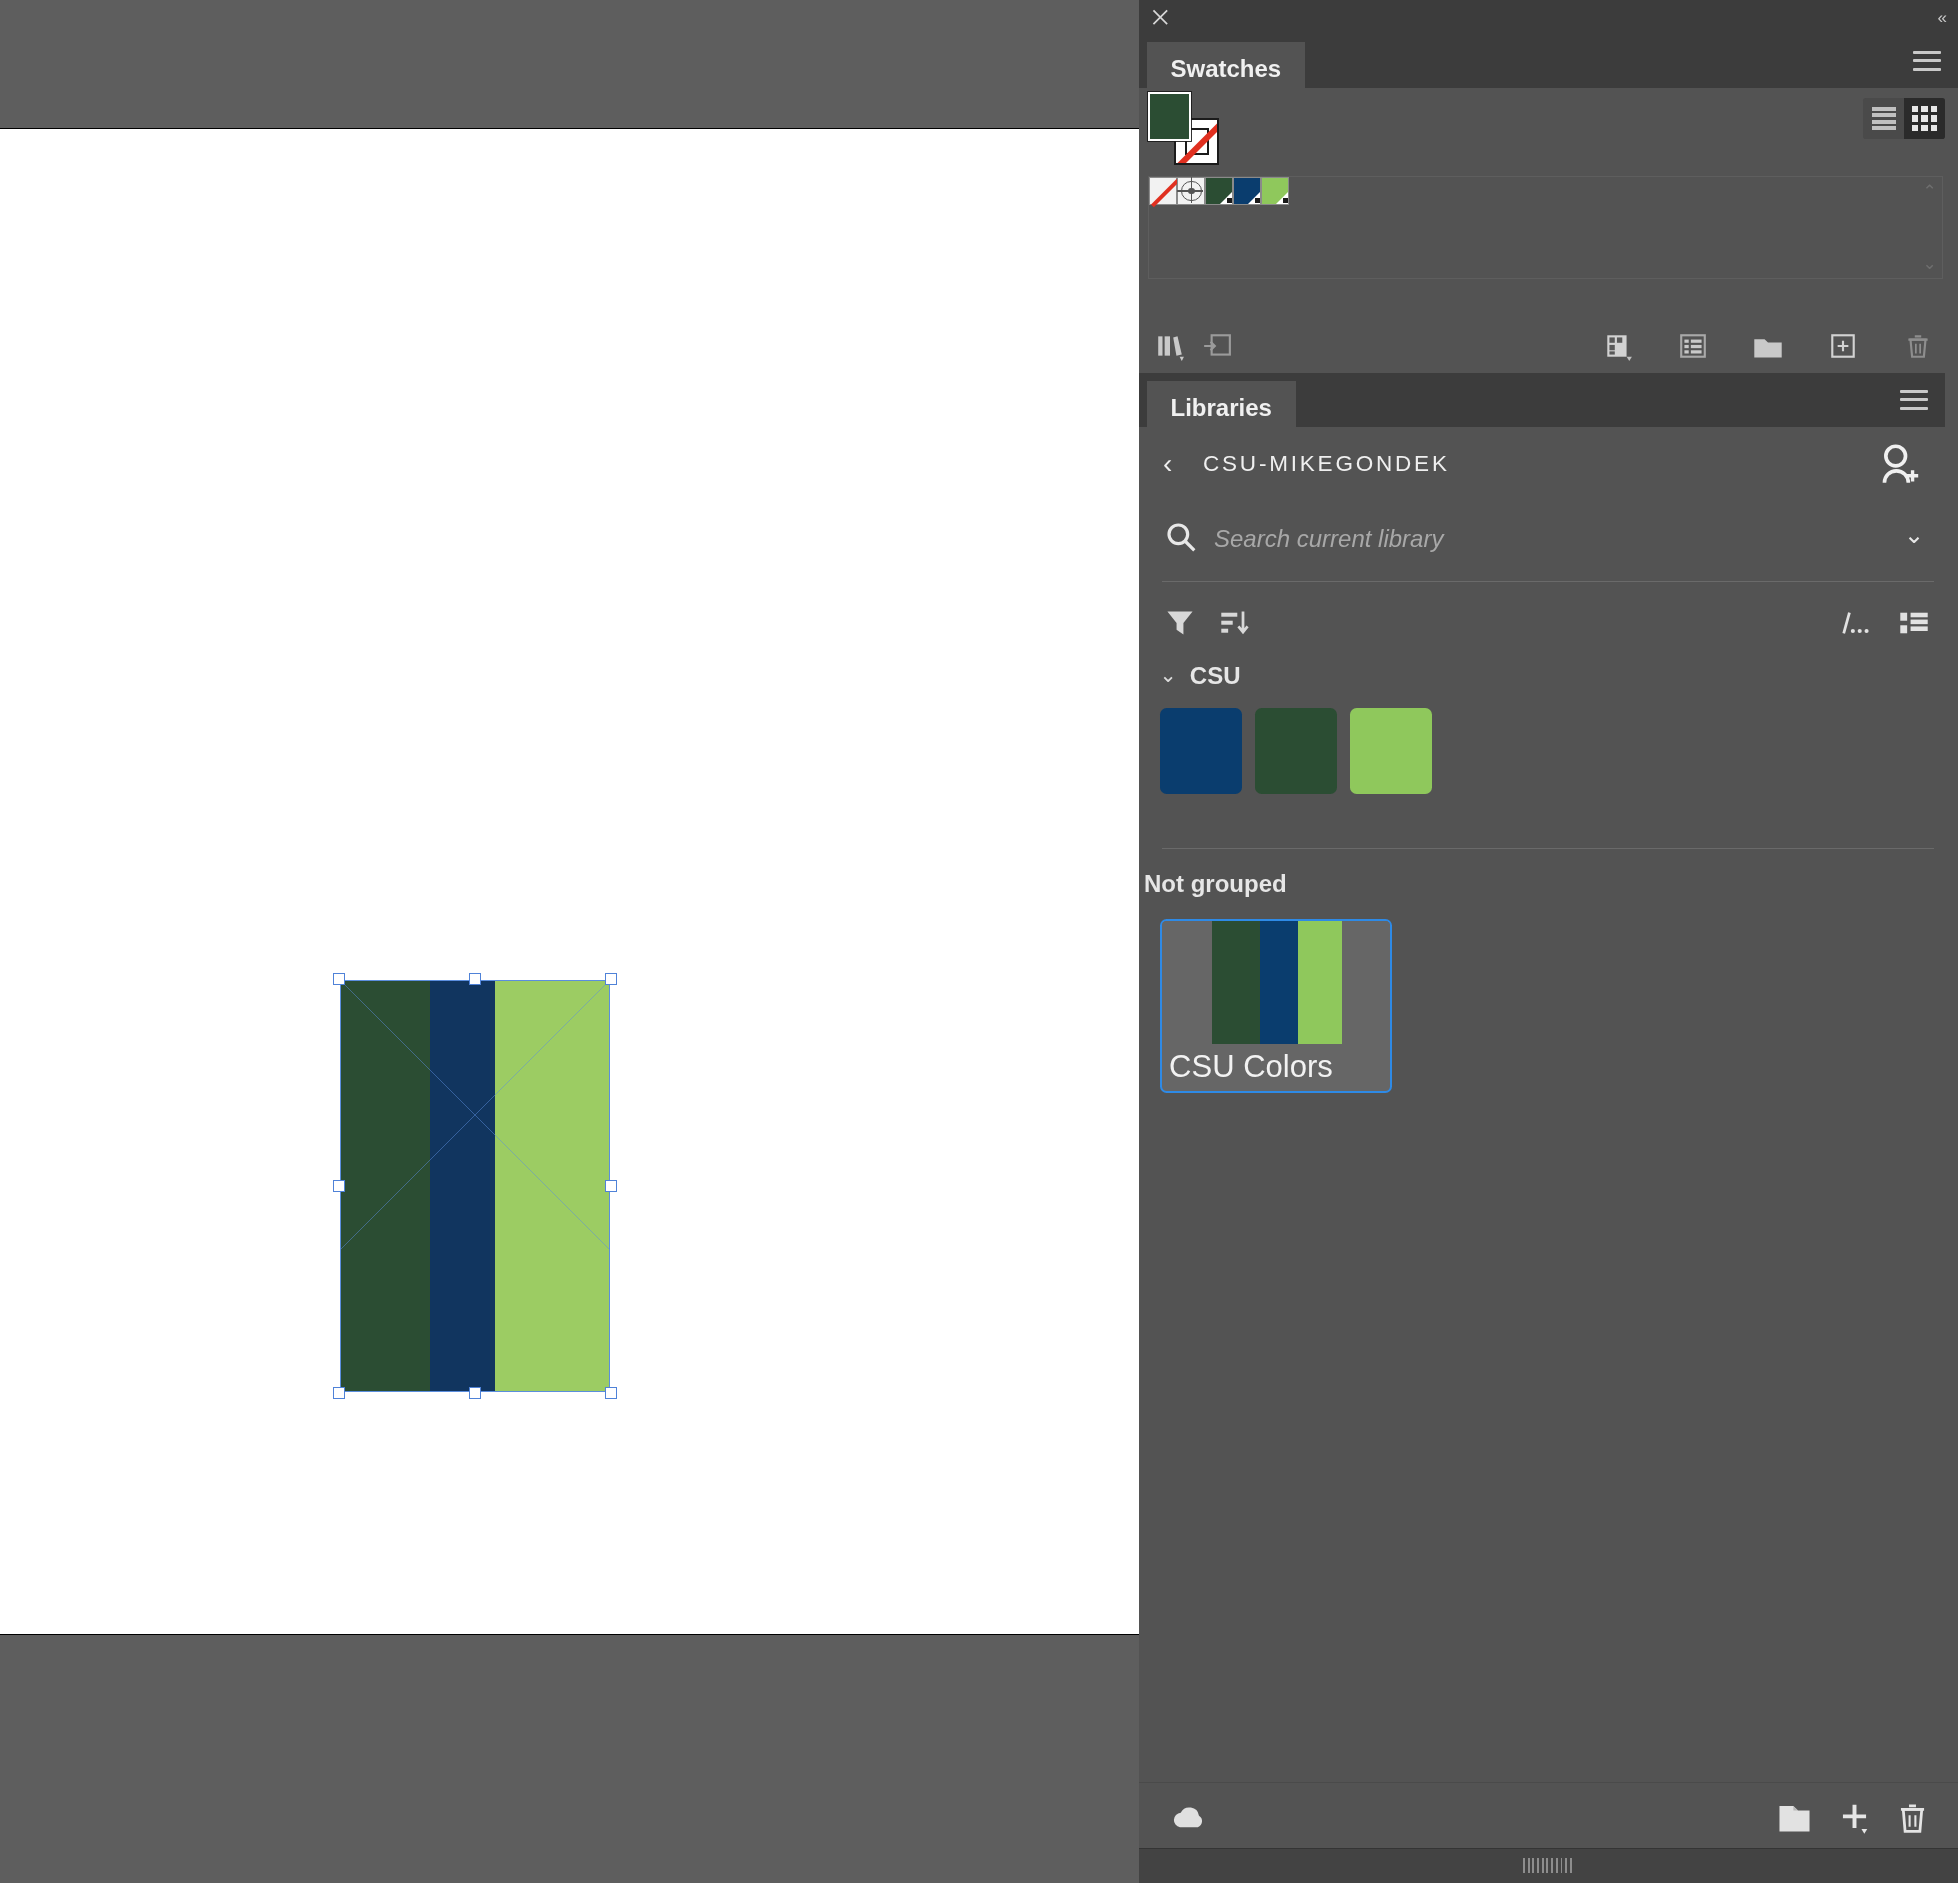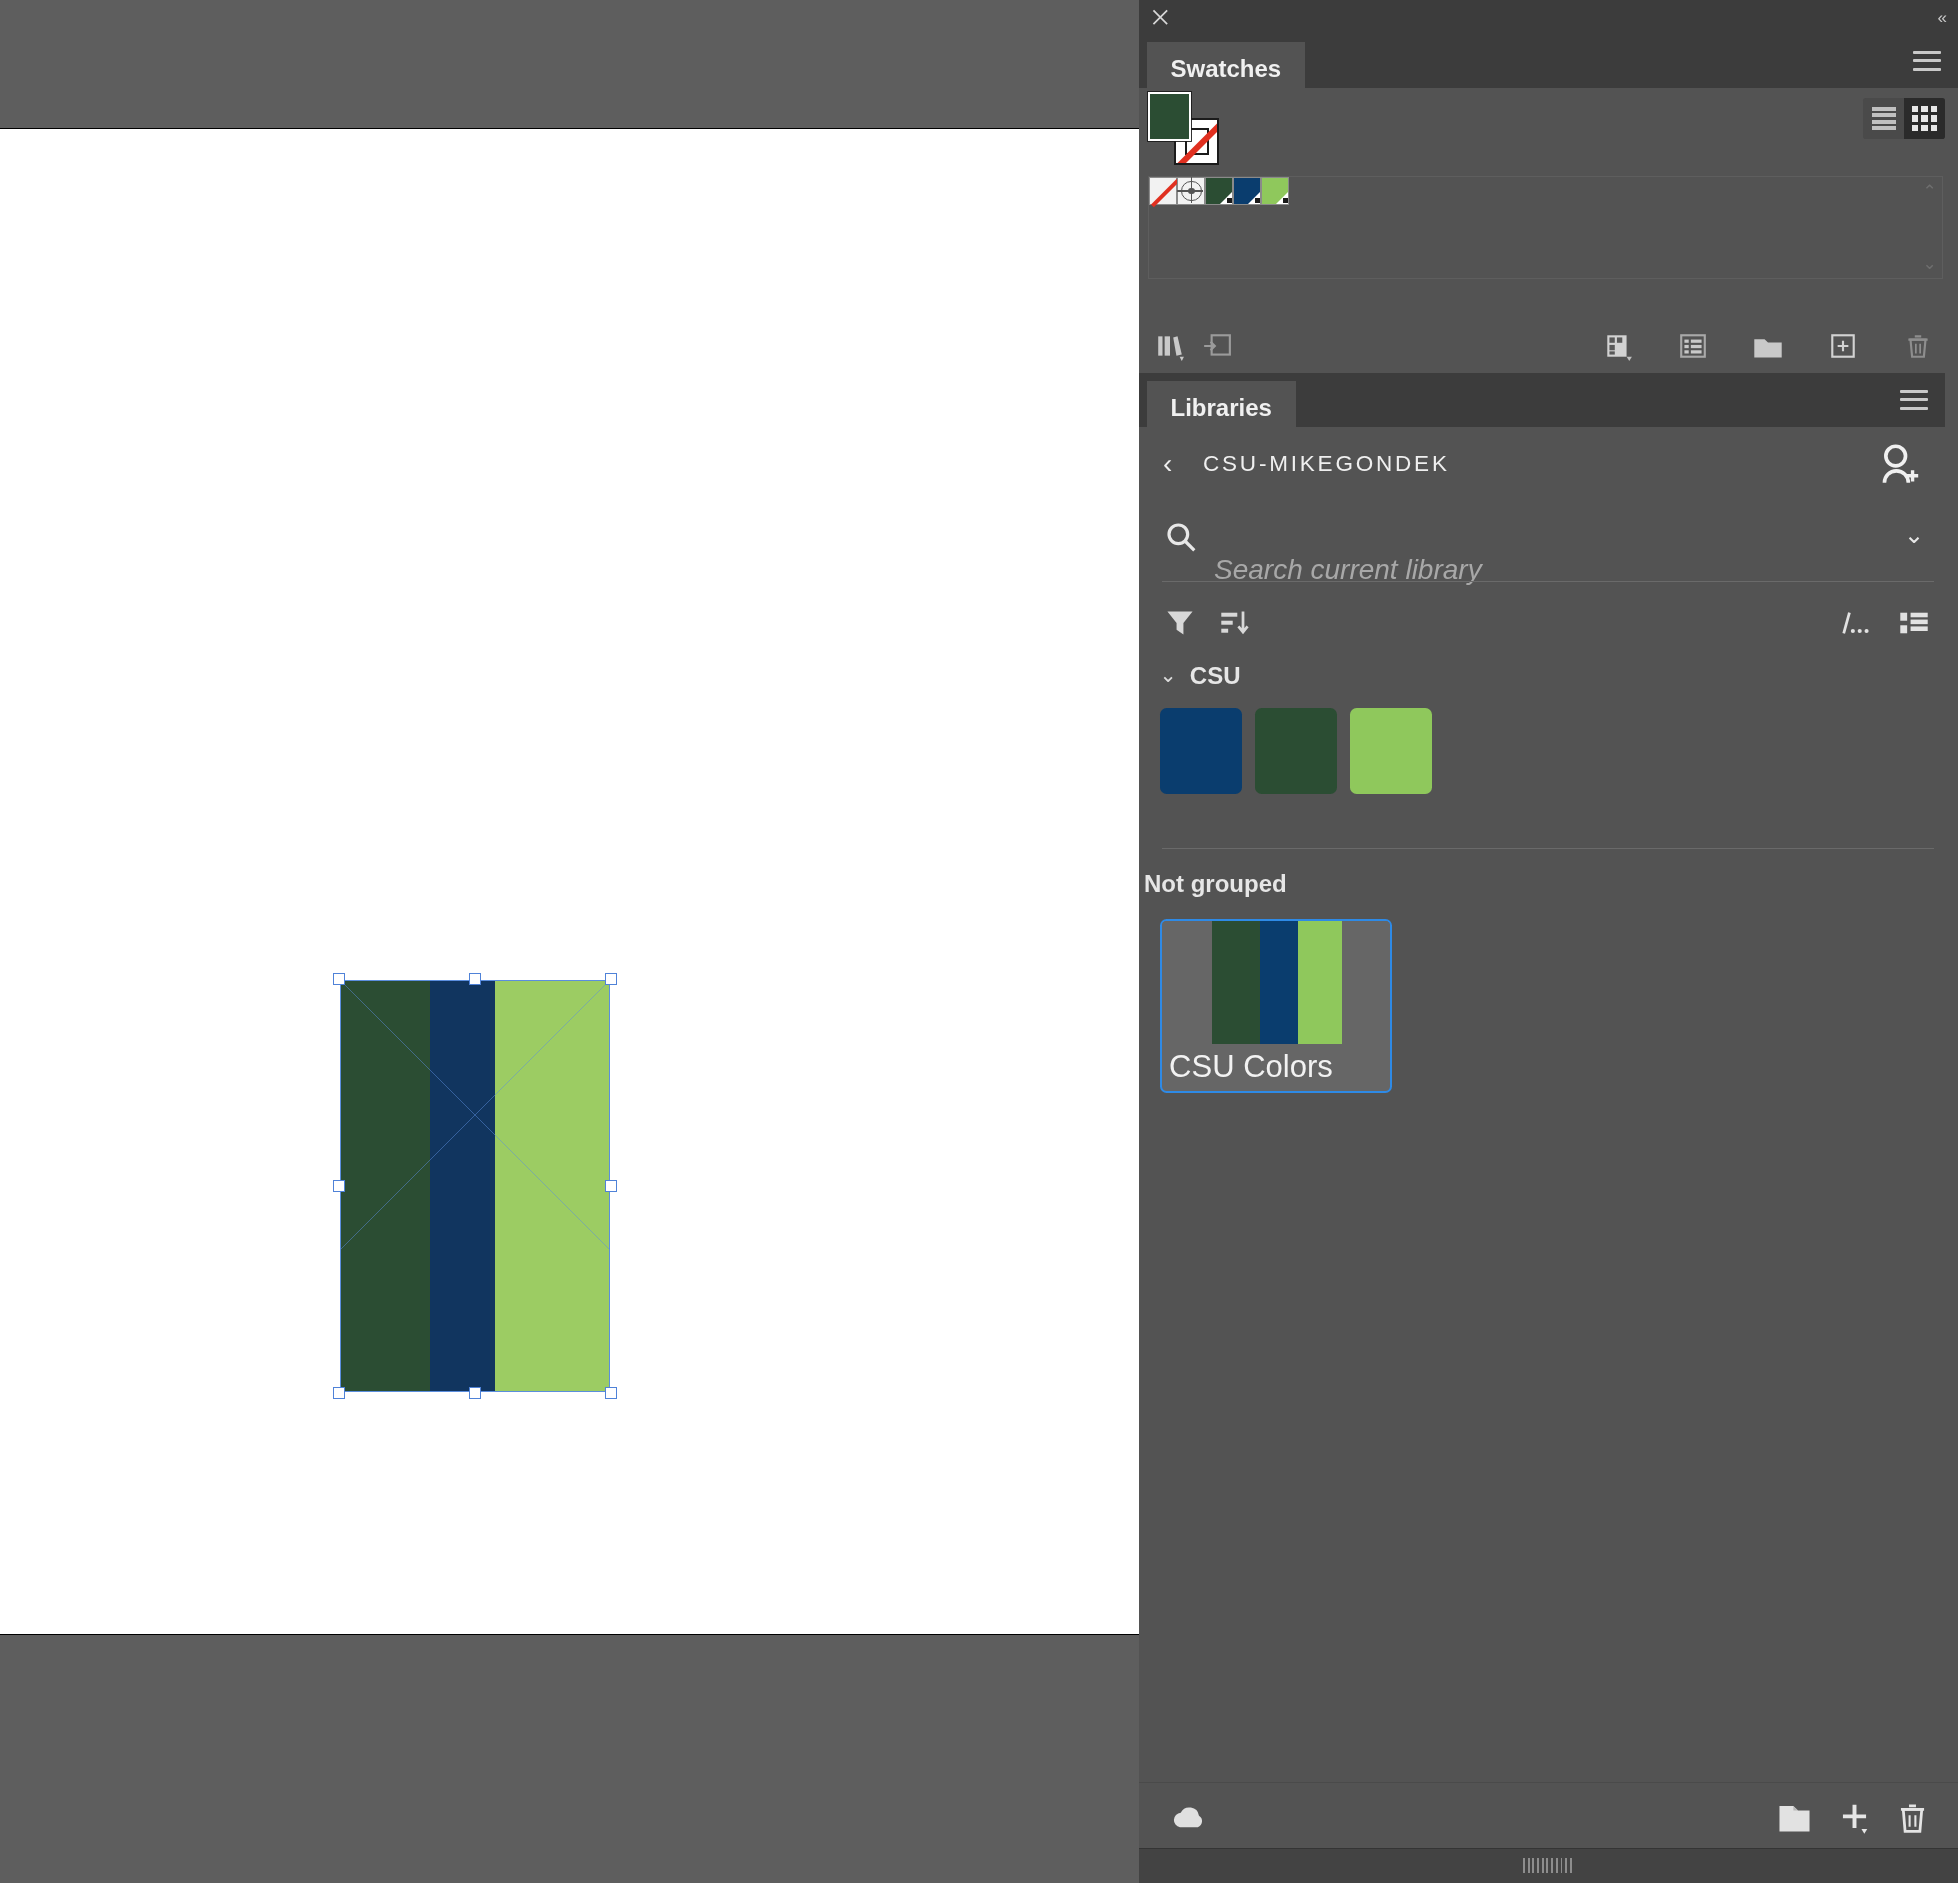--- a/index.html
+++ b/index.html
@@ -242,23 +242,22 @@
   #lib-search {
     position: absolute; left: 0; top: 127px; width: 819px; height: 77px;
   }
   #search-icon {
     position: absolute; left: 26px; top: 20.6px; width: 32px; height: 32px; cursor: pointer;
   }
   #search-input {
     position: absolute; left: 73px; top: 19px;
     width: 600px; height: 37px;
     background: transparent; border: none; outline: none;
-    color: #e5e5e5; font-size: 28px; font-style: italic;
+    color: #e5e5e5; font-size: 24px; font-style: italic;
     font-family: "Liberation Sans", sans-serif;
-    margin-top: 31px;
   }
   #search-input::placeholder { color: #a8a8a8; font-style: italic; }
   #search-caret {
     position: absolute; right: 34px; top: 22.5px;
     color: #e8e8e8; font-size: 24px; cursor: pointer; line-height: 1;
   }
   #lib-divider {
     position: absolute; left: 22.5px; top: 208px; width: 772px; height: 0.9px; background: #6a6a6a;
   }
 

